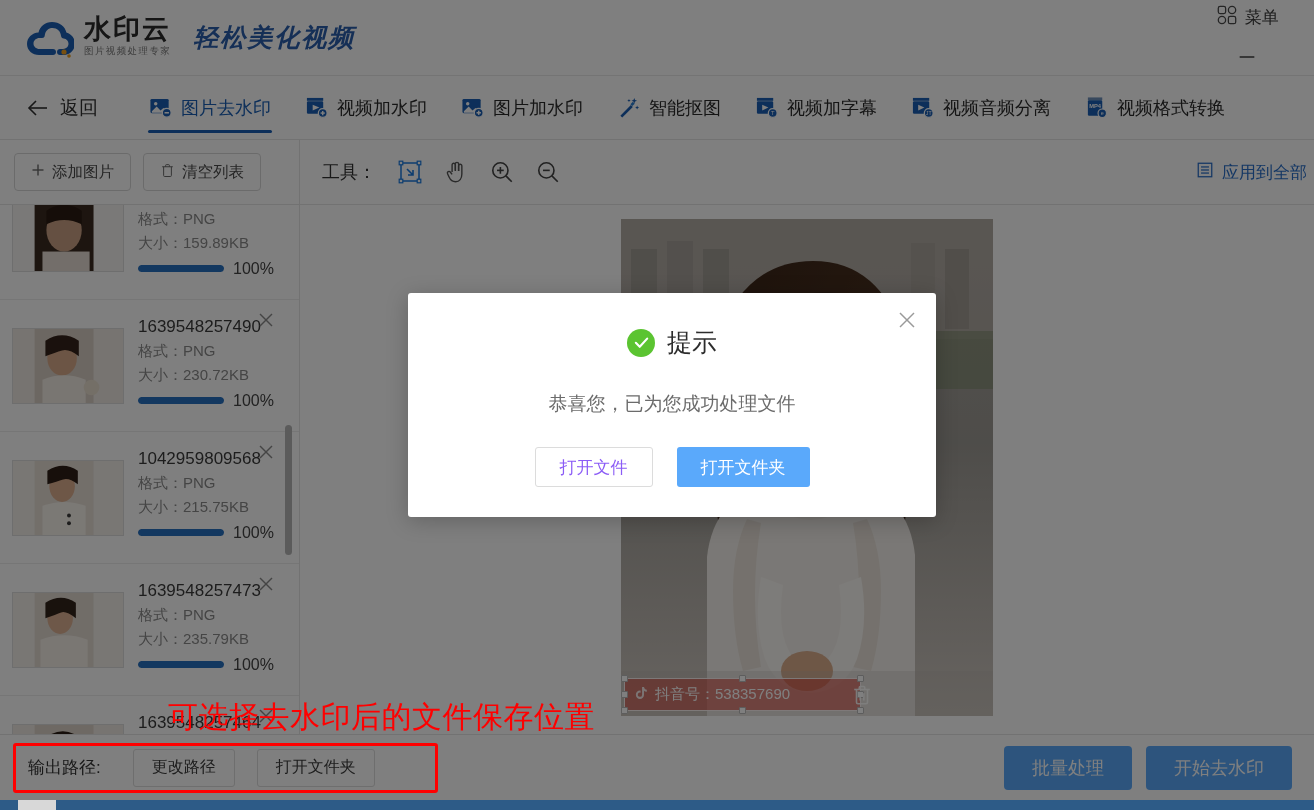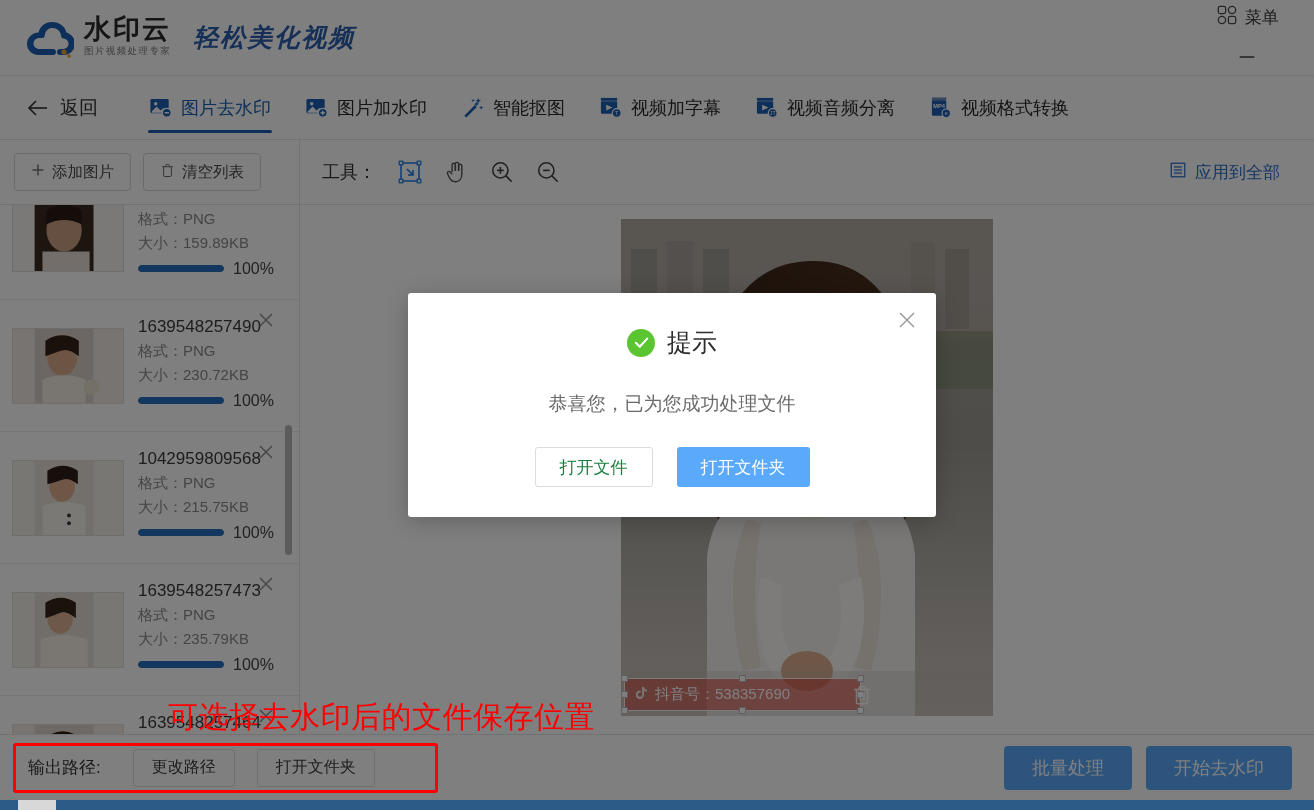--- a/index.html
+++ b/index.html
@@ -81,21 +81,21 @@
     height: 38px; padding: 0 16px; border: 1px solid #d6d6d6; border-radius: 4px;
     background: #fff; font-size: 15.5px; color: #4a4a4a; cursor: pointer;
   }
   .tool-mid { display: flex; align-items: center; gap: 6px; padding-left: 22px; }
   .tool-label { font-size: 18px; color: #333; margin-right: 8px; }
   .tool-btn {
     width: 40px; height: 40px; display: flex; align-items: center; justify-content: center;
     cursor: pointer; border-radius: 4px;
   }
   .apply-all {
-    margin-left: auto; margin-right: 34px; display: flex; align-items: center; gap: 8px;
+    margin-left: auto; margin-right: 7px; display: flex; align-items: center; gap: 8px;
     color: #2a6fc9; font-size: 17px; cursor: pointer;
   }
 
   
   .filelist {
     position: absolute; left: 0; top: 205px; width: 300px; height: 529px;
     background: #ffffff; border-right: 1px solid #e4e4e4; overflow: hidden;
   }
   .fl-inner { position: absolute; left: 0; top: -37px; width: 300px; }
   .fitem {
@@ -223,21 +223,21 @@
   }
   .modal-title-text { font-size: 25px; color: #2d2d2d; }
   .modal-msg {
     text-align: center; font-size: 19px; color: #6b6b6b; margin-top: 32px;
   }
   .modal-actions {
     display: flex; align-items: center; justify-content: center; gap: 24px; margin-top: 30px;
   }
   .m-btn-ghost {
     height: 40px; padding: 0 24px; border: 1px solid #dcdcdc; border-radius: 3px;
-    background: #fff; color: #15803d; font-size: 17px; cursor: pointer;
+    background: #fff; color: #8b5cf6; font-size: 17px; cursor: pointer;
     display: inline-flex; align-items: center; justify-content: center;
   }
   .m-btn-primary {
     height: 40px; padding: 0 24px; border: none; border-radius: 3px;
     background: #5aa9fb; color: #fff; font-size: 17px; cursor: pointer;
     display: inline-flex; align-items: center; justify-content: center;
   }
 </style>
 </head>
 <body>
@@ -325,20 +325,31 @@
     <div class="nav-tabs">
       <div class="nav-tab active">
         <svg class="nav-ico" viewBox="0 0 24 24">
           <rect x="1.5" y="3" width="19" height="15" rx="1.5" fill="#1a5fb4"></rect>
           <circle cx="7" cy="8" r="1.8" fill="#fff"></circle>
           <path d="M3 16l5-5 4 4 3-2.5 5 3.5v1.5H3z" fill="#fff"></path>
           <circle cx="18.5" cy="17.5" r="4.6" fill="#1a5fb4" stroke="#fff" stroke-width="1.3"></circle>
           <line x1="16.2" y1="17.5" x2="20.8" y2="17.5" stroke="#fff" stroke-width="1.6"></line>
         </svg>
         <span>图片去水印</span>
+      </div>
+      <div class="nav-tab">
+        <svg class="nav-ico" viewBox="0 0 24 24">
+          <rect x="2" y="2" width="17" height="3" fill="#1a5fb4"></rect>
+          <rect x="2" y="5.5" width="17" height="13" rx="1.3" fill="#1a5fb4"></rect>
+          <polygon points="8,9 15,12 8,15" fill="#fff"></polygon>
+          <circle cx="18.5" cy="17.8" r="4.6" fill="#1a5fb4" stroke="#fff" stroke-width="1.3"></circle>
+          <line x1="16.3" y1="17.8" x2="20.7" y2="17.8" stroke="#fff" stroke-width="1.5"></line>
+          <line x1="18.5" y1="15.6" x2="18.5" y2="20" stroke="#fff" stroke-width="1.5"></line>
+        </svg>
+        <span>视频加水印</span>
       </div>
       <div class="nav-tab">
         <svg class="nav-ico" viewBox="0 0 24 24">
           <rect x="1.5" y="3" width="19" height="15" rx="1.5" fill="#1a5fb4"></rect>
           <circle cx="7" cy="8" r="1.8" fill="#fff"></circle>
           <path d="M3 16l5-5 4 4 3-2.5 5 3.5v1.5H3z" fill="#fff"></path>
           <circle cx="18.5" cy="17.5" r="4.6" fill="#1a5fb4" stroke="#fff" stroke-width="1.3"></circle>
           <line x1="16.2" y1="17.5" x2="20.8" y2="17.5" stroke="#fff" stroke-width="1.6"></line>
           <line x1="18.5" y1="15.3" x2="18.5" y2="19.7" stroke="#fff" stroke-width="1.6"></line>
         </svg>

